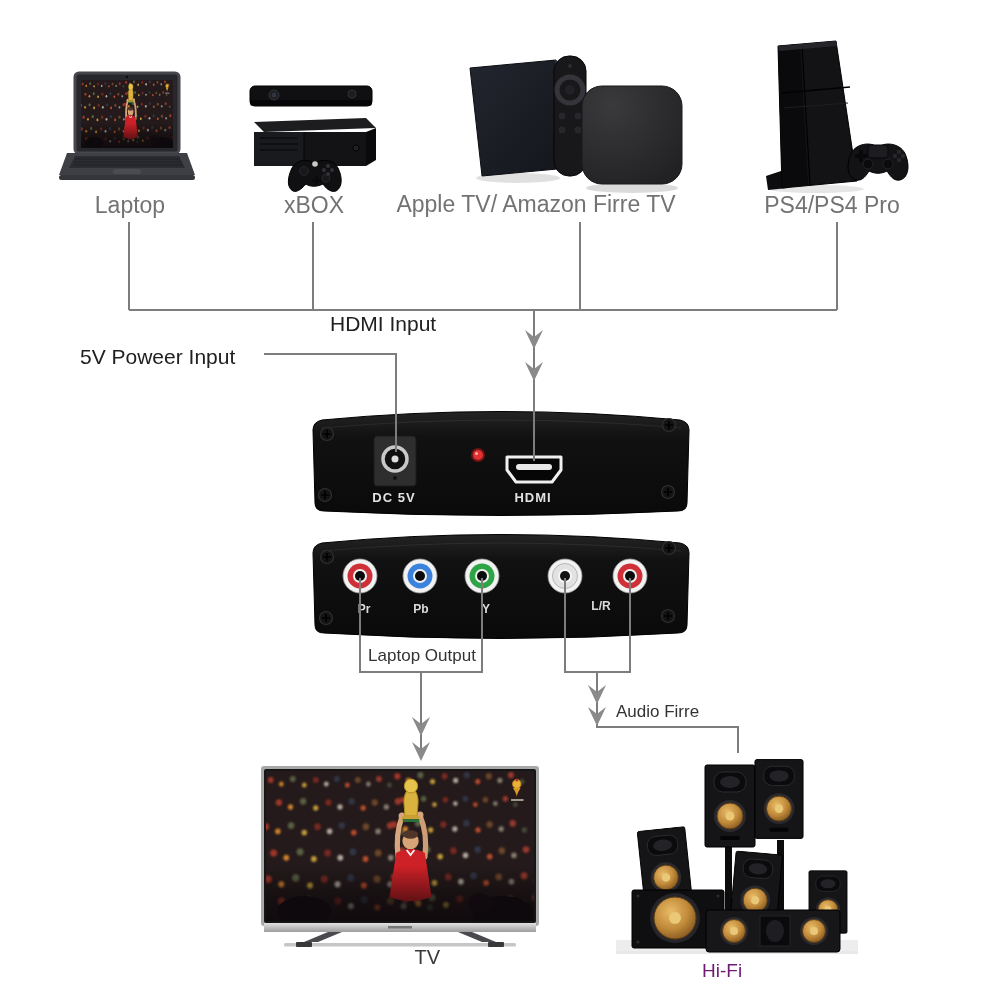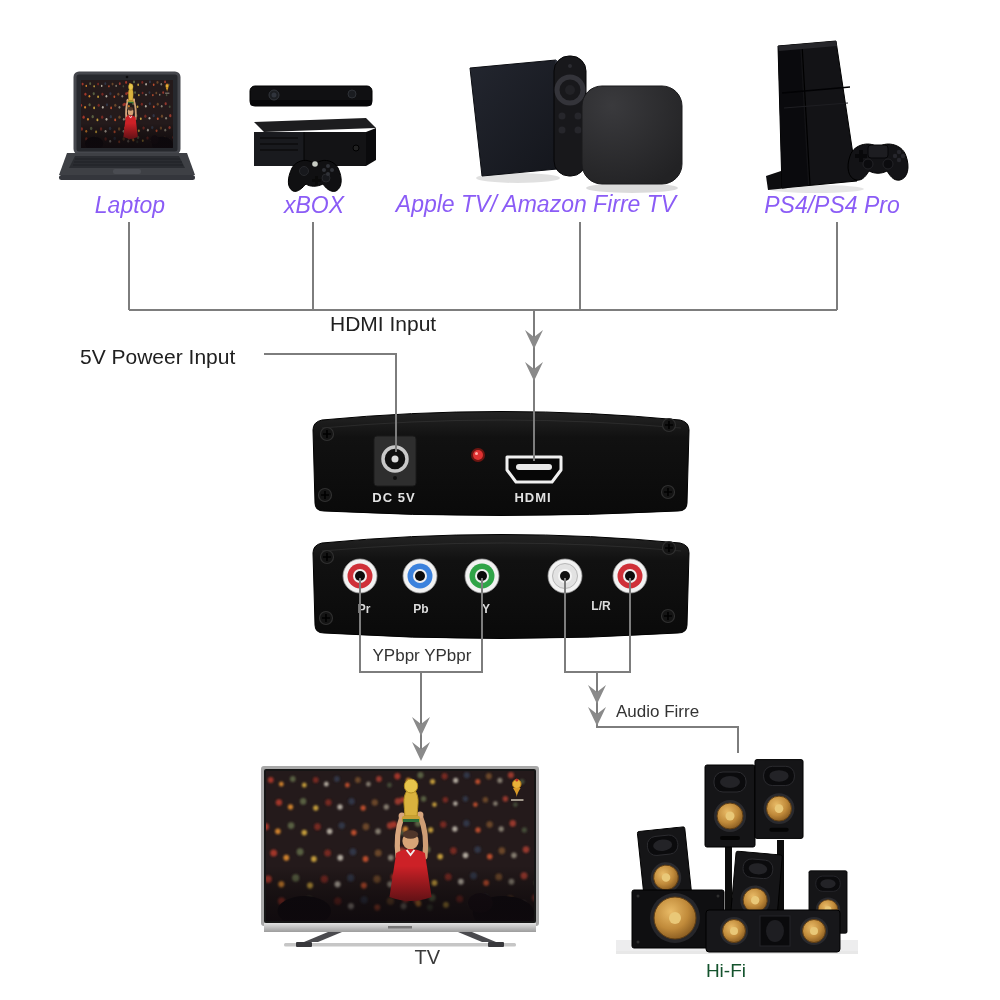--- a/index.html
+++ b/index.html
@@ -1,20 +1,20 @@
 <!DOCTYPE html>
 <html><head>
 <meta charset="utf-8">
 <style>
   html,body{margin:0;padding:0;background:#fff;}
   .canvas{position:relative;width:1000px;height:1000px;background:#ffffff;overflow:hidden;
           font-family:"Liberation Sans",sans-serif;}
   .abs{position:absolute;}
   .lbl{position:absolute;color:#242424;white-space:nowrap;}
-  .lbl-device{font-size:23px;color:#8b5cf6;text-align:center;font-style:italic;}
+  .lbl-device{font-size:23px;color:#737373;text-align:center;}
   .lbl-wire{font-size:21px;color:#202020;}
   .lbl-small{font-size:17px;color:#333;}
   svg{display:block;}
   svg text{font-family:"Liberation Sans",sans-serif;}
   .portlabel{font-size:13px;font-weight:bold;fill:#e2e2e2;text-anchor:middle;letter-spacing:1px;}
   .jacklabel{font-size:12px;font-weight:bold;fill:#dcdcdc;text-anchor:middle;}
 </style>
 </head>
 <body>
 
@@ -349,18 +349,18 @@
       <polygon points="525,362 534,381 543,362 534,369"></polygon>
       <polygon points="412,717 421,736 430,717 421,724"></polygon>
       <polygon points="412,742 421,761 430,742 421,749"></polygon>
       <polygon points="588,685 597,704 606,685 597,692"></polygon>
       <polygon points="588,707 597,726 606,707 597,714"></polygon>
     </g>
   </svg>
 
   <div class="lbl lbl-wire" style="left:330px;top:312px;width:194px;text-align:left">HDMI Input</div>
   <div class="lbl lbl-wire" style="left:80px;top:345px">5V Poweer Input</div>
-  <div class="lbl lbl-small" style="left:352px;top:646px;width:140px;text-align:center">YPbpr YPbpr</div>
+  <div class="lbl lbl-small" style="left:352px;top:646px;width:140px;text-align:center">Laptop Output</div>
   <div class="lbl lbl-small" style="left:616px;top:702px">Audio Firre</div>
   <div class="lbl" style="left:360px;top:946px;width:80px;text-align:right;font-size:20px;color:#3a3a3a">TV</div>
-  <div class="lbl" style="left:666px;top:960px;width:80px;text-align:right;font-size:19px;color:#14532d">Hi-Fi</div>
+  <div class="lbl" style="left:702px;top:960px;width:80px;text-align:left;font-size:19px;color:#701a75">Hi-Fi</div>
 
 </div>
 
 </body></html>

